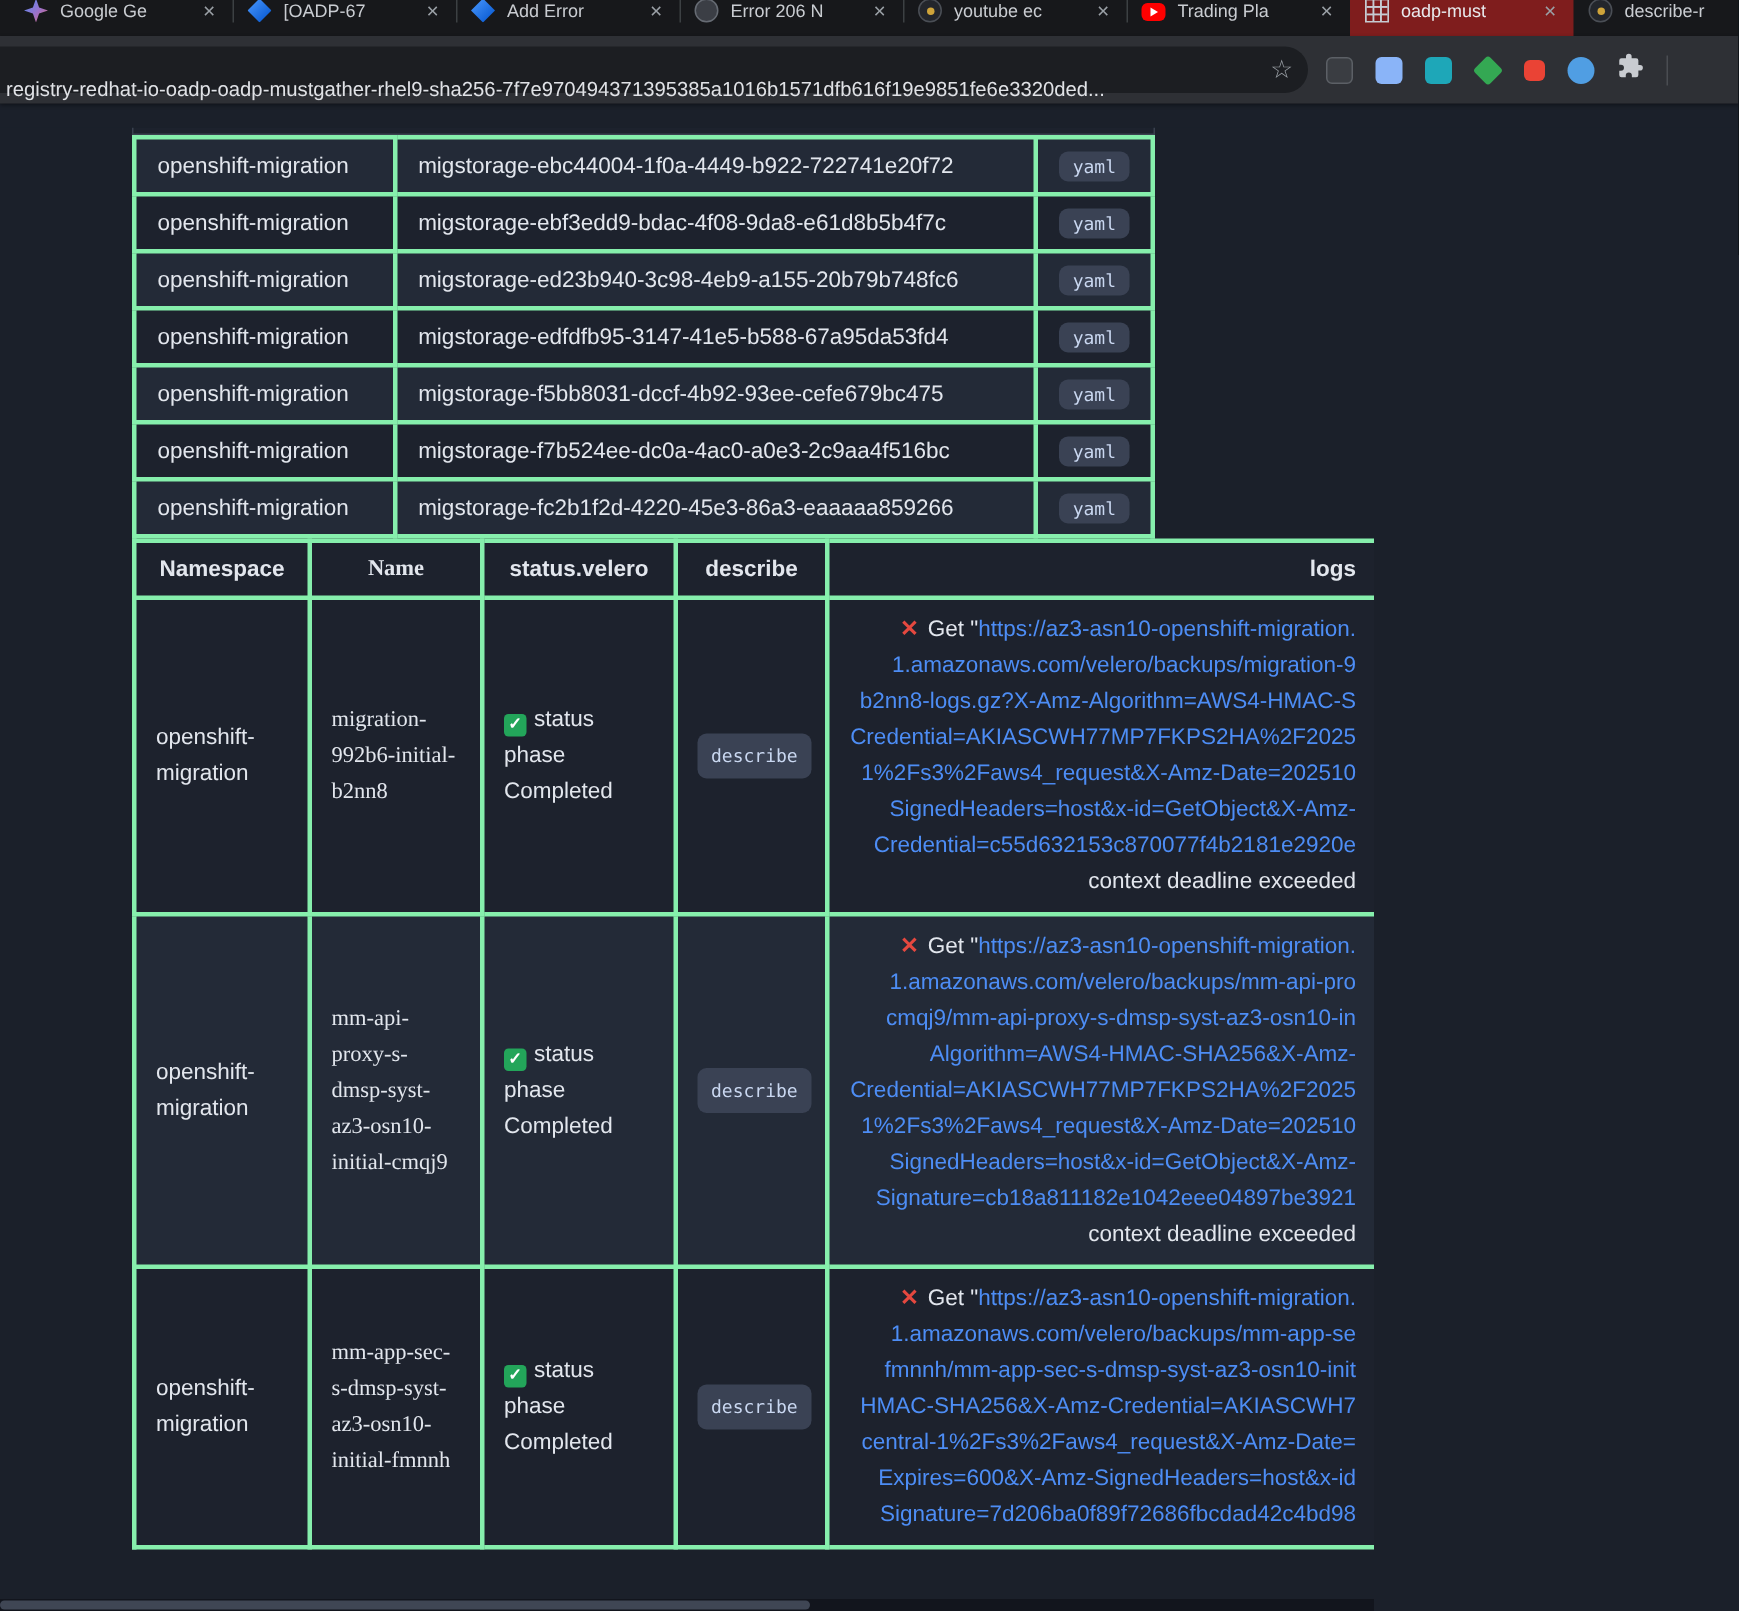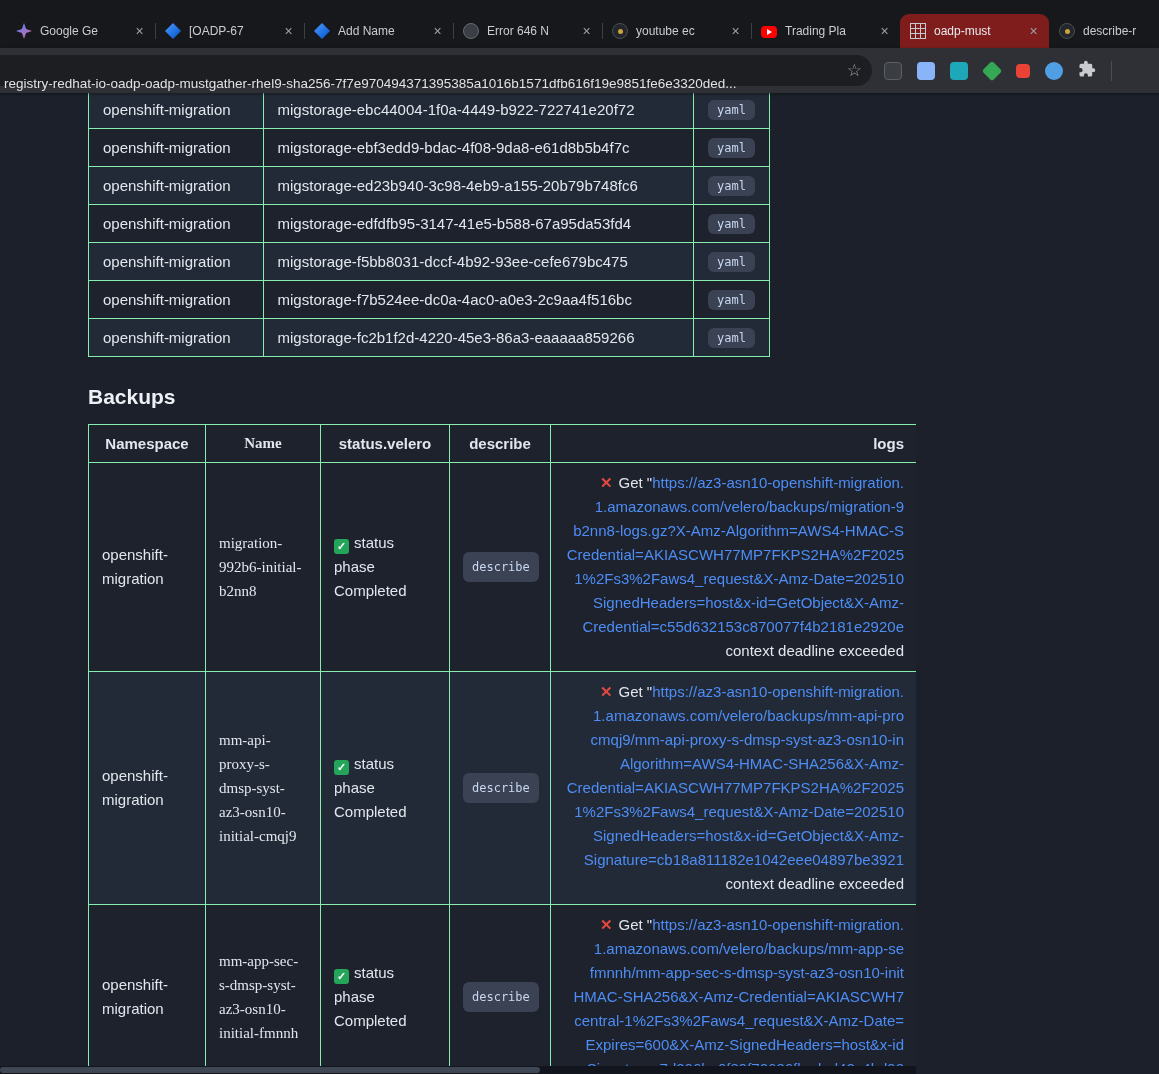--- a/index.html
+++ b/index.html
@@ -1,20 +1,20 @@
 <!DOCTYPE html>
 <html><head>
 <meta charset="utf-8">
 <style>
   * { box-sizing: border-box; }
   body { margin:0; background:#000; font-family:"Liberation Sans", sans-serif; }
   .screen { position:relative; width:1159px; height:1074px; overflow:hidden; background:#1b202a; }
 
   
-  .tabstrip { height:48px; background:#17181b; display:flex; align-items:flex-end; padding-left:6px; overflow:hidden; }
+  .tabstrip { height:24px; background:#17181b; display:flex; align-items:flex-end; padding-left:6px; overflow:hidden; }
   .tab { width:149px; height:34px; flex:none; display:flex; align-items:center; padding:0 7px 0 10px;
          border-radius:9px 9px 0 0; color:#c9ccd1; font-size:12px; position:relative; cursor:default; }
   .tab.active { background:#7f1d1d; color:#e8eaed; }
   .tab.sep::before { content:""; position:absolute; left:0; top:9px; height:16px; width:1px; background:#3c4043; }
   .tab .title { flex:1; overflow:hidden; white-space:nowrap; }
   .tab .close { width:17px; height:17px; line-height:16px; text-align:center; border-radius:50%;
                 color:#9aa0a6; font-size:14px; flex:none; }
   .fav { width:16px; height:16px; margin-right:8px; flex:none; position:relative; display:inline-block; }
   .fav.gemini { background:linear-gradient(135deg,#4c8df6,#9b72cb 55%,#d96570);
                 clip-path:polygon(50% 0,63% 37%,100% 50%,63% 63%,50% 100%,37% 63%,0 50%,37% 37%); }
@@ -43,21 +43,21 @@
   .ext.e5 { background:#ea4335; width:14px; height:14px; }
   .ext.e6 { background:#509ee3; border-radius:50%; }
   .tool-sep { width:1px; height:20px; background:#4a4d52; }
 
   
   .page { position:absolute; top:85px; left:0; right:0; bottom:0; background:#1b202a; }
   .content { position:absolute; top:0; left:0; width:916px; height:100%; overflow:hidden; }
   .inner { padding-left:88px; }
 
   table { border-collapse:collapse; font-size:15px; color:#e2e6ed; }
-  td, th { border:1px solid #86efac; }
+  td, th { border:3px solid #86efac; }
   .sliver { width:682px; height:5px; background:#1d222d; border:1px solid #3a414f; border-top:none; }
 
   .t1 { width:682px; }
   .t1 td { height:38px; padding:0 14px; }
   .t1 .c-ns { width:176px; }
   .t1 .c-nm { width:436px; }
   .t1 .c-act { width:70px; text-align:right; }
   .row-light { background:#232a37; }
   .row-dark { background:#1d222d; }
 
@@ -99,26 +99,26 @@
       <span class="title">Google Ge</span>
       <span class="close">×</span>
     </div>
     <div class="tab sep">
       <span class="fav jira"></span>
       <span class="title">[OADP-67</span>
       <span class="close">×</span>
     </div>
     <div class="tab sep">
       <span class="fav jira"></span>
-      <span class="title">Add Name</span>
+      <span class="title">Add Error</span>
       <span class="close">×</span>
     </div>
     <div class="tab sep">
       <span class="fav globe"></span>
-      <span class="title">Error 646 N</span>
+      <span class="title">Error 206 N</span>
       <span class="close">×</span>
     </div>
     <div class="tab sep">
       <span class="fav sitedark"></span>
       <span class="title">youtube ec</span>
       <span class="close">×</span>
     </div>
     <div class="tab sep">
       <span class="fav youtube"></span>
       <span class="title">Trading Pla</span>
@@ -196,21 +196,20 @@
               <td class="c-act"><span class="badge">yaml</span></td>
             </tr>
             <tr class="row-light">
               <td class="c-ns">openshift-migration</td>
               <td class="c-nm">migstorage-fc2b1f2d-4220-45e3-86a3-eaaaaa859266</td>
               <td class="c-act"><span class="badge">yaml</span></td>
             </tr>
           </tbody>
         </table>
 
-        <h2 class="backups">Backups</h2>
 
         <table class="t2">
           <thead>
             <tr>
               <th class="c-namespace">Namespace</th>
               <th class="c-name">Name</th>
               <th class="c-status">status.velero</th>
               <th class="c-describe">describe</th>
               <th class="c-logs">logs</th>
             </tr>

